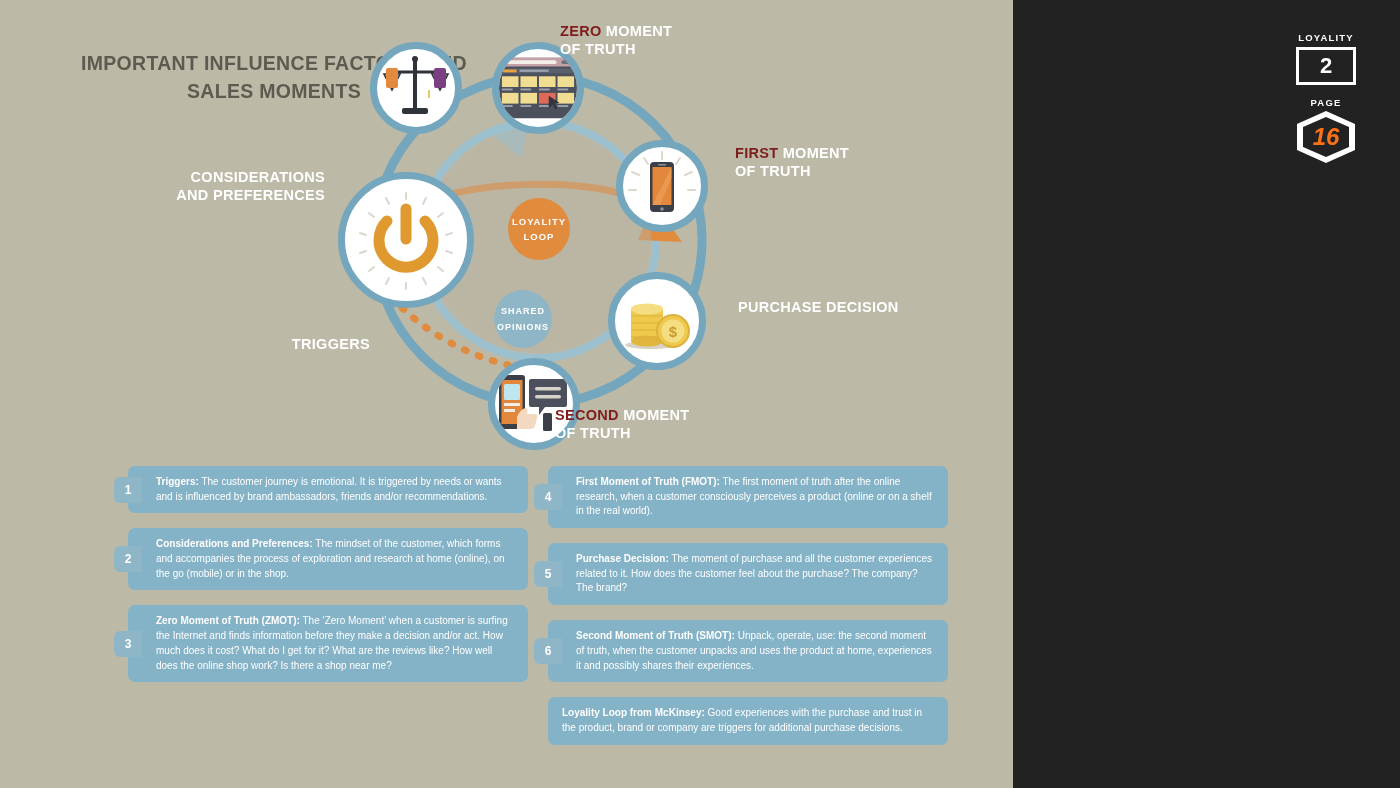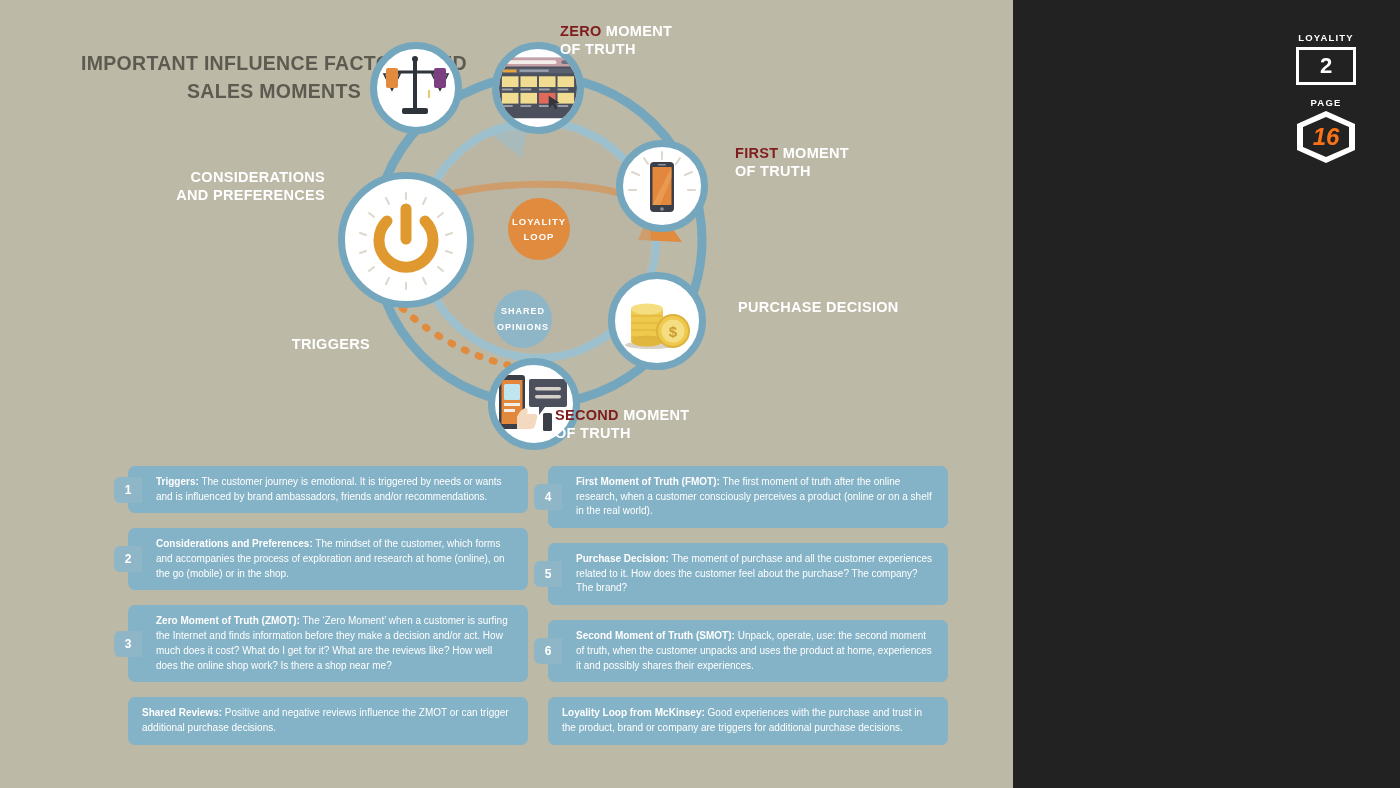--- a/index.html
+++ b/index.html
@@ -308,25 +308,20 @@
       <div class="legendbox">
         <b>Considerations and Preferences:</b><span> The mindset of the customer, which forms and accompanies the process of exploration and research at home (online), on the go (mobile) or in the shop.</span>
       </div>
     </div>
     <div class="legenditem">
       <div class="legendnum">3</div>
       <div class="legendbox">
         <b>Zero Moment of Truth (ZMOT):</b><span> The ‘Zero Moment’ when a customer is surfing the Internet and finds information before they make a decision and/or act. How much does it cost? What do I get for it? What are the reviews like? How well does the online shop work? Is there a shop near me?</span>
       </div>
     </div>
-    <div class="legenditem">
-      <div class="legendbox nonum">
-        <b>Shared Reviews:</b><span> Positive and negative reviews influence the ZMOT or can trigger additional purchase decisions.</span>
-      </div>
-    </div>
   </div>
 
   <div class="legendcol" id="legend-right">
     <div class="legenditem">
       <div class="legendnum">4</div>
       <div class="legendbox">
         <b>First Moment of Truth (FMOT):</b><span> The first moment of truth after the online research, when a customer consciously perceives a product (online or on a shelf in the real world).</span>
       </div>
     </div>
     <div class="legenditem">

